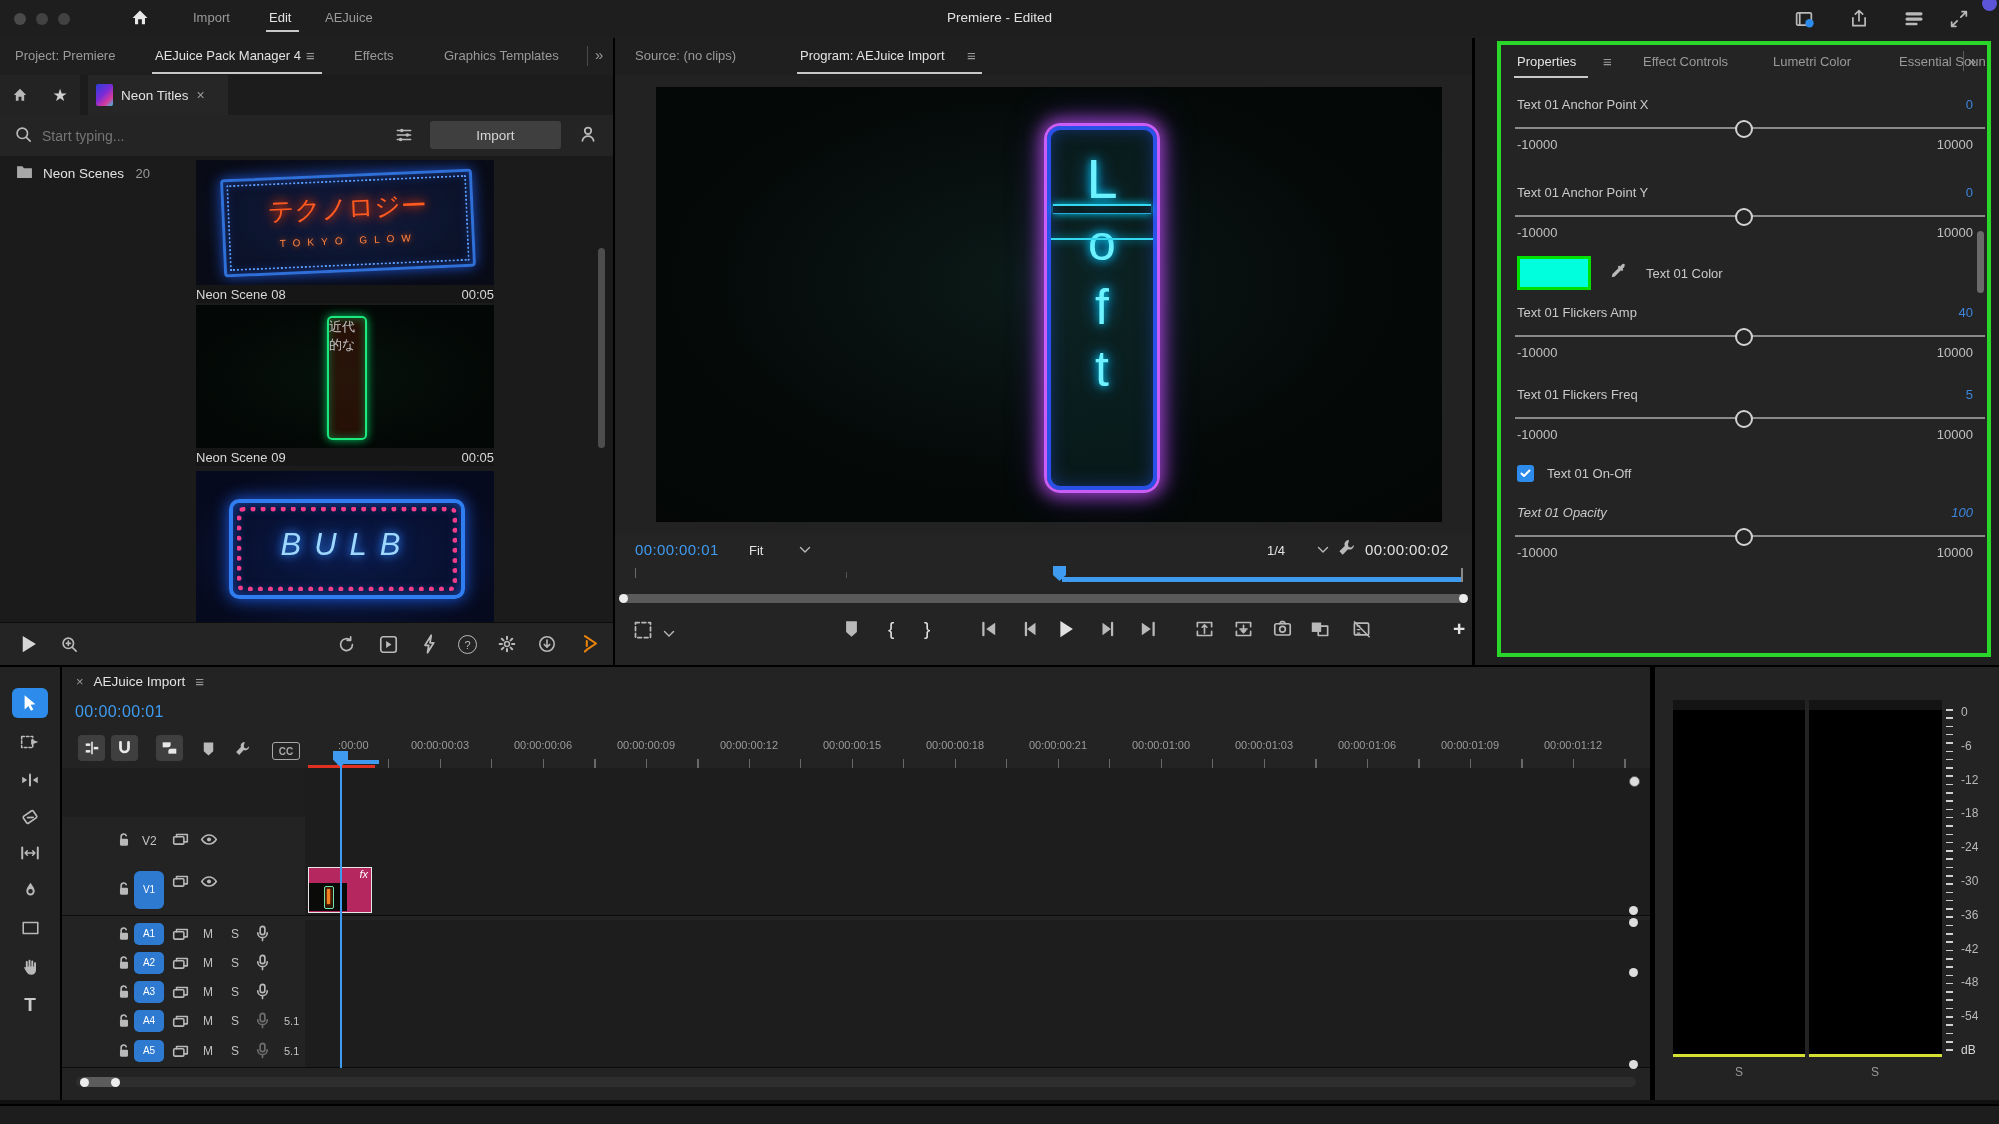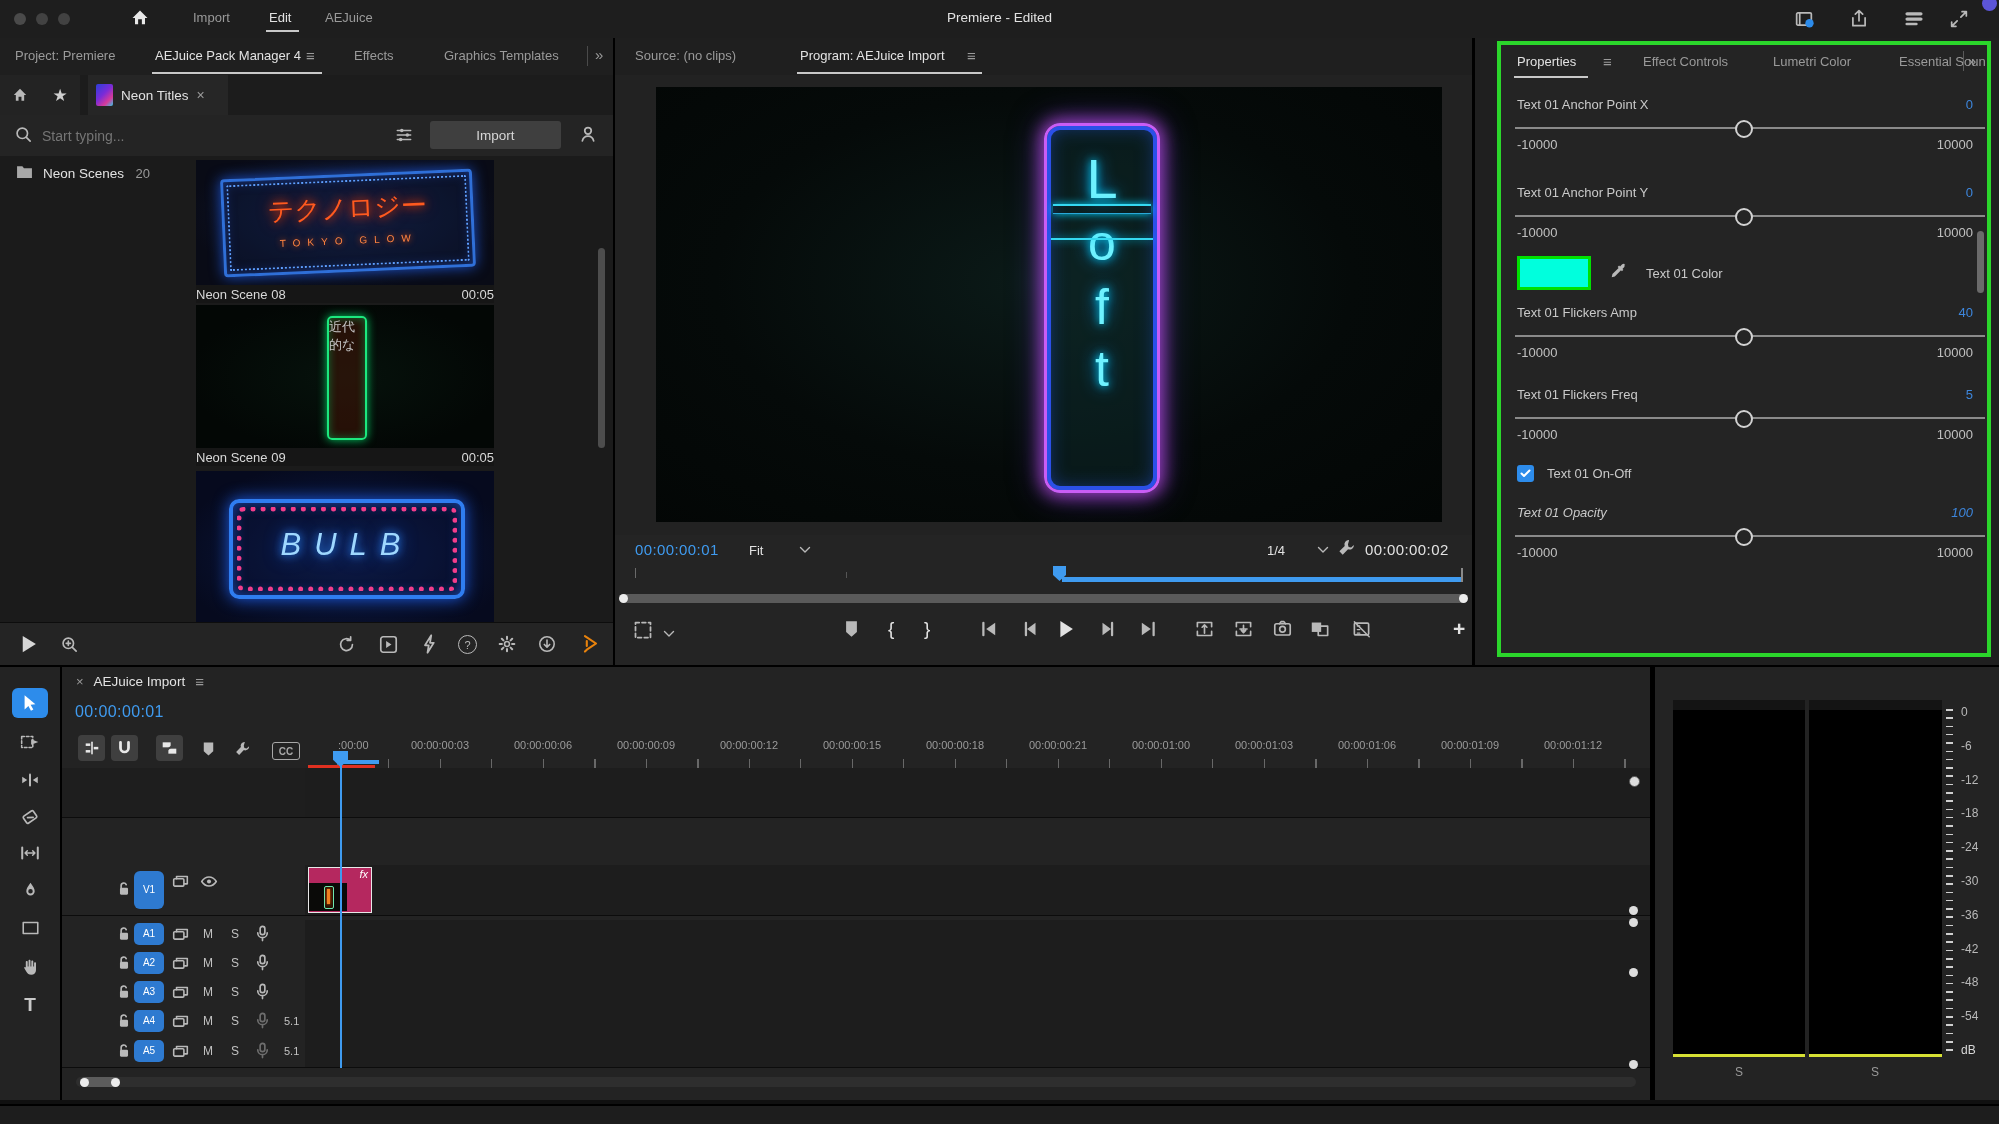--- a/index.html
+++ b/index.html
@@ -606,20 +606,38 @@
 
     <div class="abs" style="left:246px;top:98px;width:67px;height:3px;background:#e03020;"></div>
     <div class="abs" style="left:279px;top:93px;width:38px;height:4px;background:#3f9bf0;"></div>
 
     <div class="abs" style="left:271px;top:84px;width:15px;height:16px;background:#3f9bf0;clip-path:polygon(0 0,100% 0,100% 55%,50% 100%,0 55%);z-index:5;"></div>
     <div class="abs" style="left:278px;top:99px;width:1.6px;height:302px;background:#3f9bf0;z-index:5;"></div>
 
     <div class="track-row" style="top:101px;height:49px;">
       <div class="abs" style="left:243px;top:0;right:0;bottom:0;background:#1d1d1d;"></div>
     </div>
+    <div class="track-row" style="top:150px;height:48px;">
+      <div class="track-head">
+        <span class="abs" style="left:55px;top:16px;"><svg width="14" height="15" viewBox="0 0 12 13">
+              <path d="M3.5 5V3.2a2.3 2.3 0 0 1 4.4-.9"></path>
+              <rect class="fill" x="2.5" y="5" width="7" height="6" rx="1"></rect>
+            </svg></span>
+        <span class="tkl" style="left:80px;top:17px;">V2</span>
+        <span class="abs" style="left:110px;top:15px;"><svg width="17" height="14" viewBox="0 0 15 12">
+              <rect x="1.5" y="4" width="9" height="6.5" rx="1"></rect>
+              <path d="M4 4V2h9.5v6.5H11"></path>
+            </svg></span>
+        <span class="abs" style="left:138px;top:16px;"><svg width="18" height="13" viewBox="0 0 16 11">
+              <path d="M1.5 5.5C3.4 2.6 5.6 1.5 8 1.5s4.6 1.1 6.5 4c-1.9 2.9-4.1 4-6.5 4s-4.6-1.1-6.5-4z"></path>
+              <circle class="fill" cx="8" cy="5.5" r="1.8"></circle>
+            </svg></span>
+      </div>
+      <div class="abs" style="left:243px;top:0;right:0;bottom:0;background:#1d1d1d;"></div>
+    </div>
     <div class="track-row" style="top:198px;height:50px;">
       <div class="track-head">
         <span class="abs" style="left:55px;top:17px;"><svg width="14" height="15" viewBox="0 0 12 13">
               <path d="M3.5 5V3.2a2.3 2.3 0 0 1 4.4-.9"></path>
               <rect class="fill" x="2.5" y="5" width="7" height="6" rx="1"></rect>
             </svg></span>
         <span class="badge" style="left:72px;top:6px;height:38px;line-height:38px;border-radius:6px;">V1</span>
         <span class="abs" style="left:110px;top:9px;"><svg width="17" height="14" viewBox="0 0 15 12">
               <rect x="1.5" y="4" width="9" height="6.5" rx="1"></rect>
               <path d="M4 4V2h9.5v6.5H11"></path>

